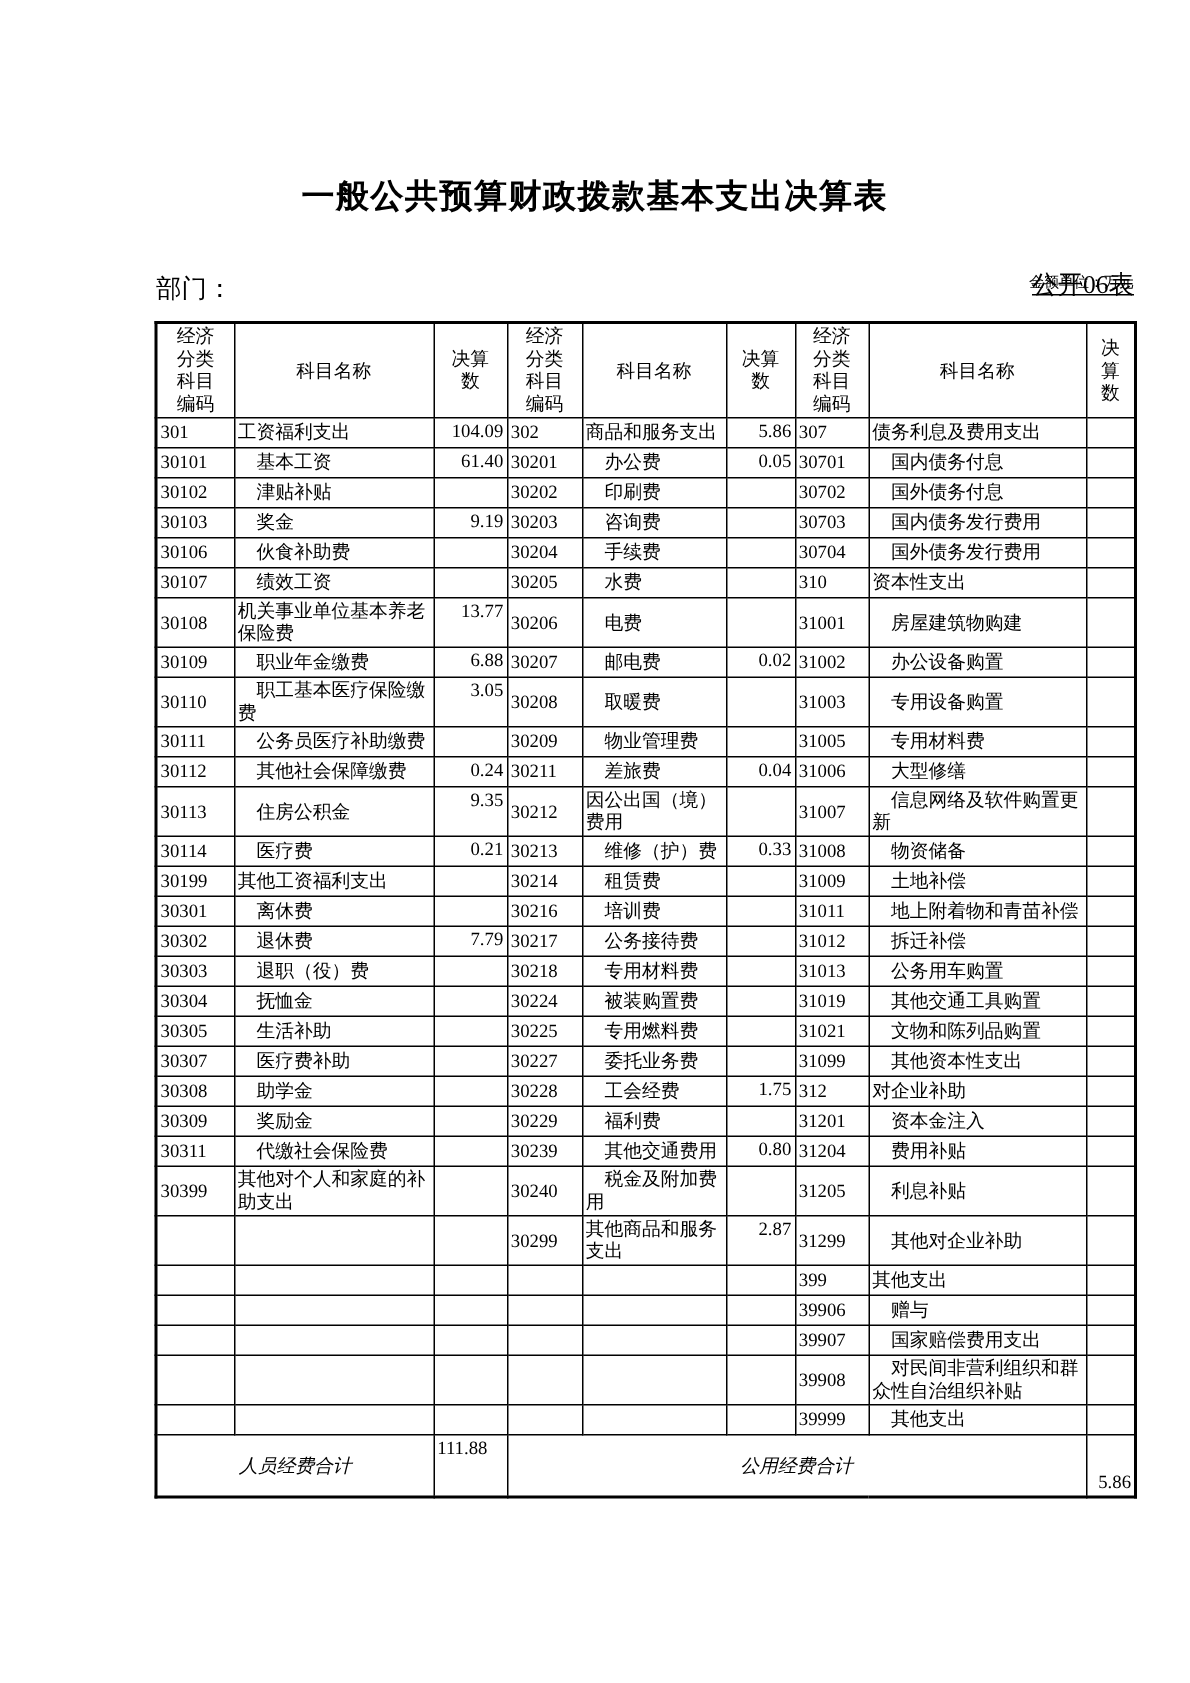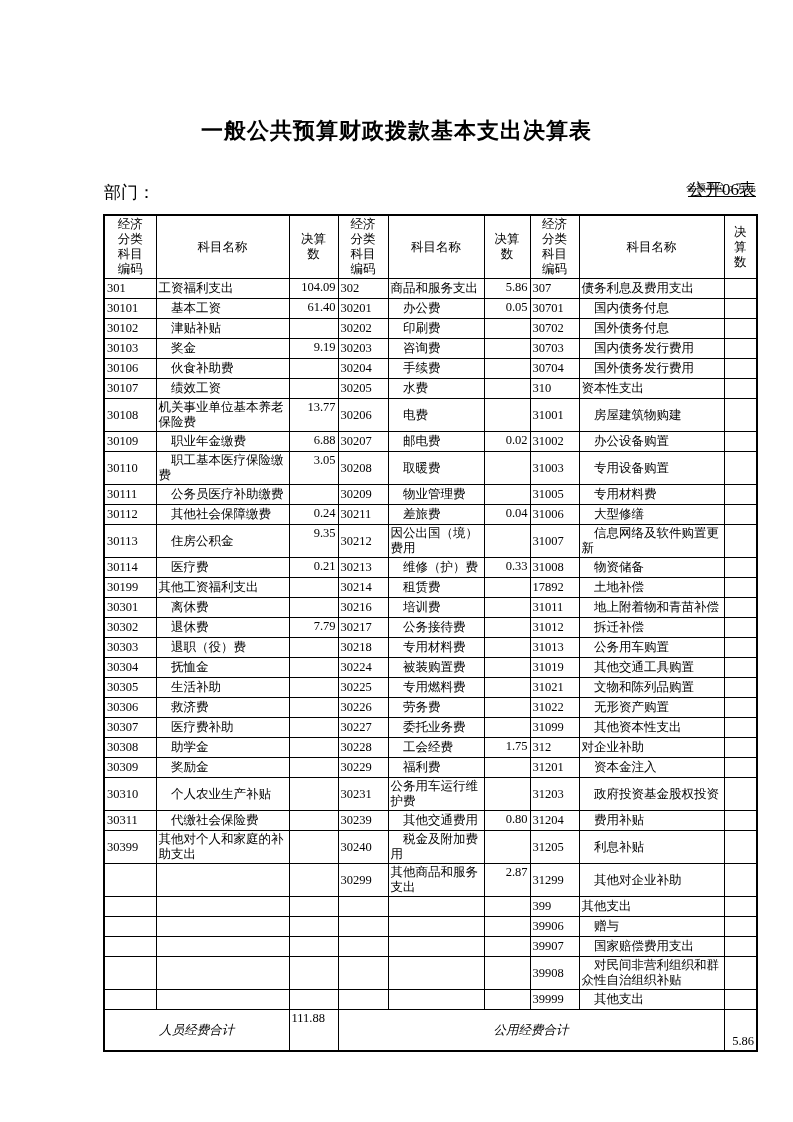--- a/index.html
+++ b/index.html
@@ -218,21 +218,21 @@
           <td class="name">　物资储备</td>
           <td class="val"></td>
         </tr>
         <tr>
           <td class="code">30199</td>
           <td class="name">其他工资福利支出</td>
           <td class="val"></td>
           <td class="code">30214</td>
           <td class="name">　租赁费</td>
           <td class="val"></td>
-          <td class="code">17892</td>
+          <td class="code">31009</td>
           <td class="name">　土地补偿</td>
           <td class="val"></td>
         </tr>
         <tr>
           <td class="code">30301</td>
           <td class="name">　离休费</td>
           <td class="val"></td>
           <td class="code">30216</td>
           <td class="name">　培训费</td>
           <td class="val"></td>
@@ -278,31 +278,20 @@
           <td class="name">　生活补助</td>
           <td class="val"></td>
           <td class="code">30225</td>
           <td class="name">　专用燃料费</td>
           <td class="val"></td>
           <td class="code">31021</td>
           <td class="name">　文物和陈列品购置</td>
           <td class="val"></td>
         </tr>
         <tr>
-          <td class="code">30306</td>
-          <td class="name">　救济费</td>
-          <td class="val"></td>
-          <td class="code">30226</td>
-          <td class="name">　劳务费</td>
-          <td class="val"></td>
-          <td class="code">31022</td>
-          <td class="name">　无形资产购置</td>
-          <td class="val"></td>
-        </tr>
-        <tr>
           <td class="code">30307</td>
           <td class="name">　医疗费补助</td>
           <td class="val"></td>
           <td class="code">30227</td>
           <td class="name">　委托业务费</td>
           <td class="val"></td>
           <td class="code">31099</td>
           <td class="name">　其他资本性支出</td>
           <td class="val"></td>
         </tr>
@@ -319,31 +308,20 @@
         </tr>
         <tr>
           <td class="code">30309</td>
           <td class="name">　奖励金</td>
           <td class="val"></td>
           <td class="code">30229</td>
           <td class="name">　福利费</td>
           <td class="val"></td>
           <td class="code">31201</td>
           <td class="name">　资本金注入</td>
-          <td class="val"></td>
-        </tr>
-        <tr>
-          <td class="code">30310</td>
-          <td class="name">　个人农业生产补贴</td>
-          <td class="val"></td>
-          <td class="code">30231</td>
-          <td class="name">公务用车运行维护费</td>
-          <td class="val"></td>
-          <td class="code">31203</td>
-          <td class="name">　政府投资基金股权投资</td>
           <td class="val"></td>
         </tr>
         <tr>
           <td class="code">30311</td>
           <td class="name">　代缴社会保险费</td>
           <td class="val"></td>
           <td class="code">30239</td>
           <td class="name">　其他交通费用</td>
           <td class="val">0.80</td>
           <td class="code">31204</td>

